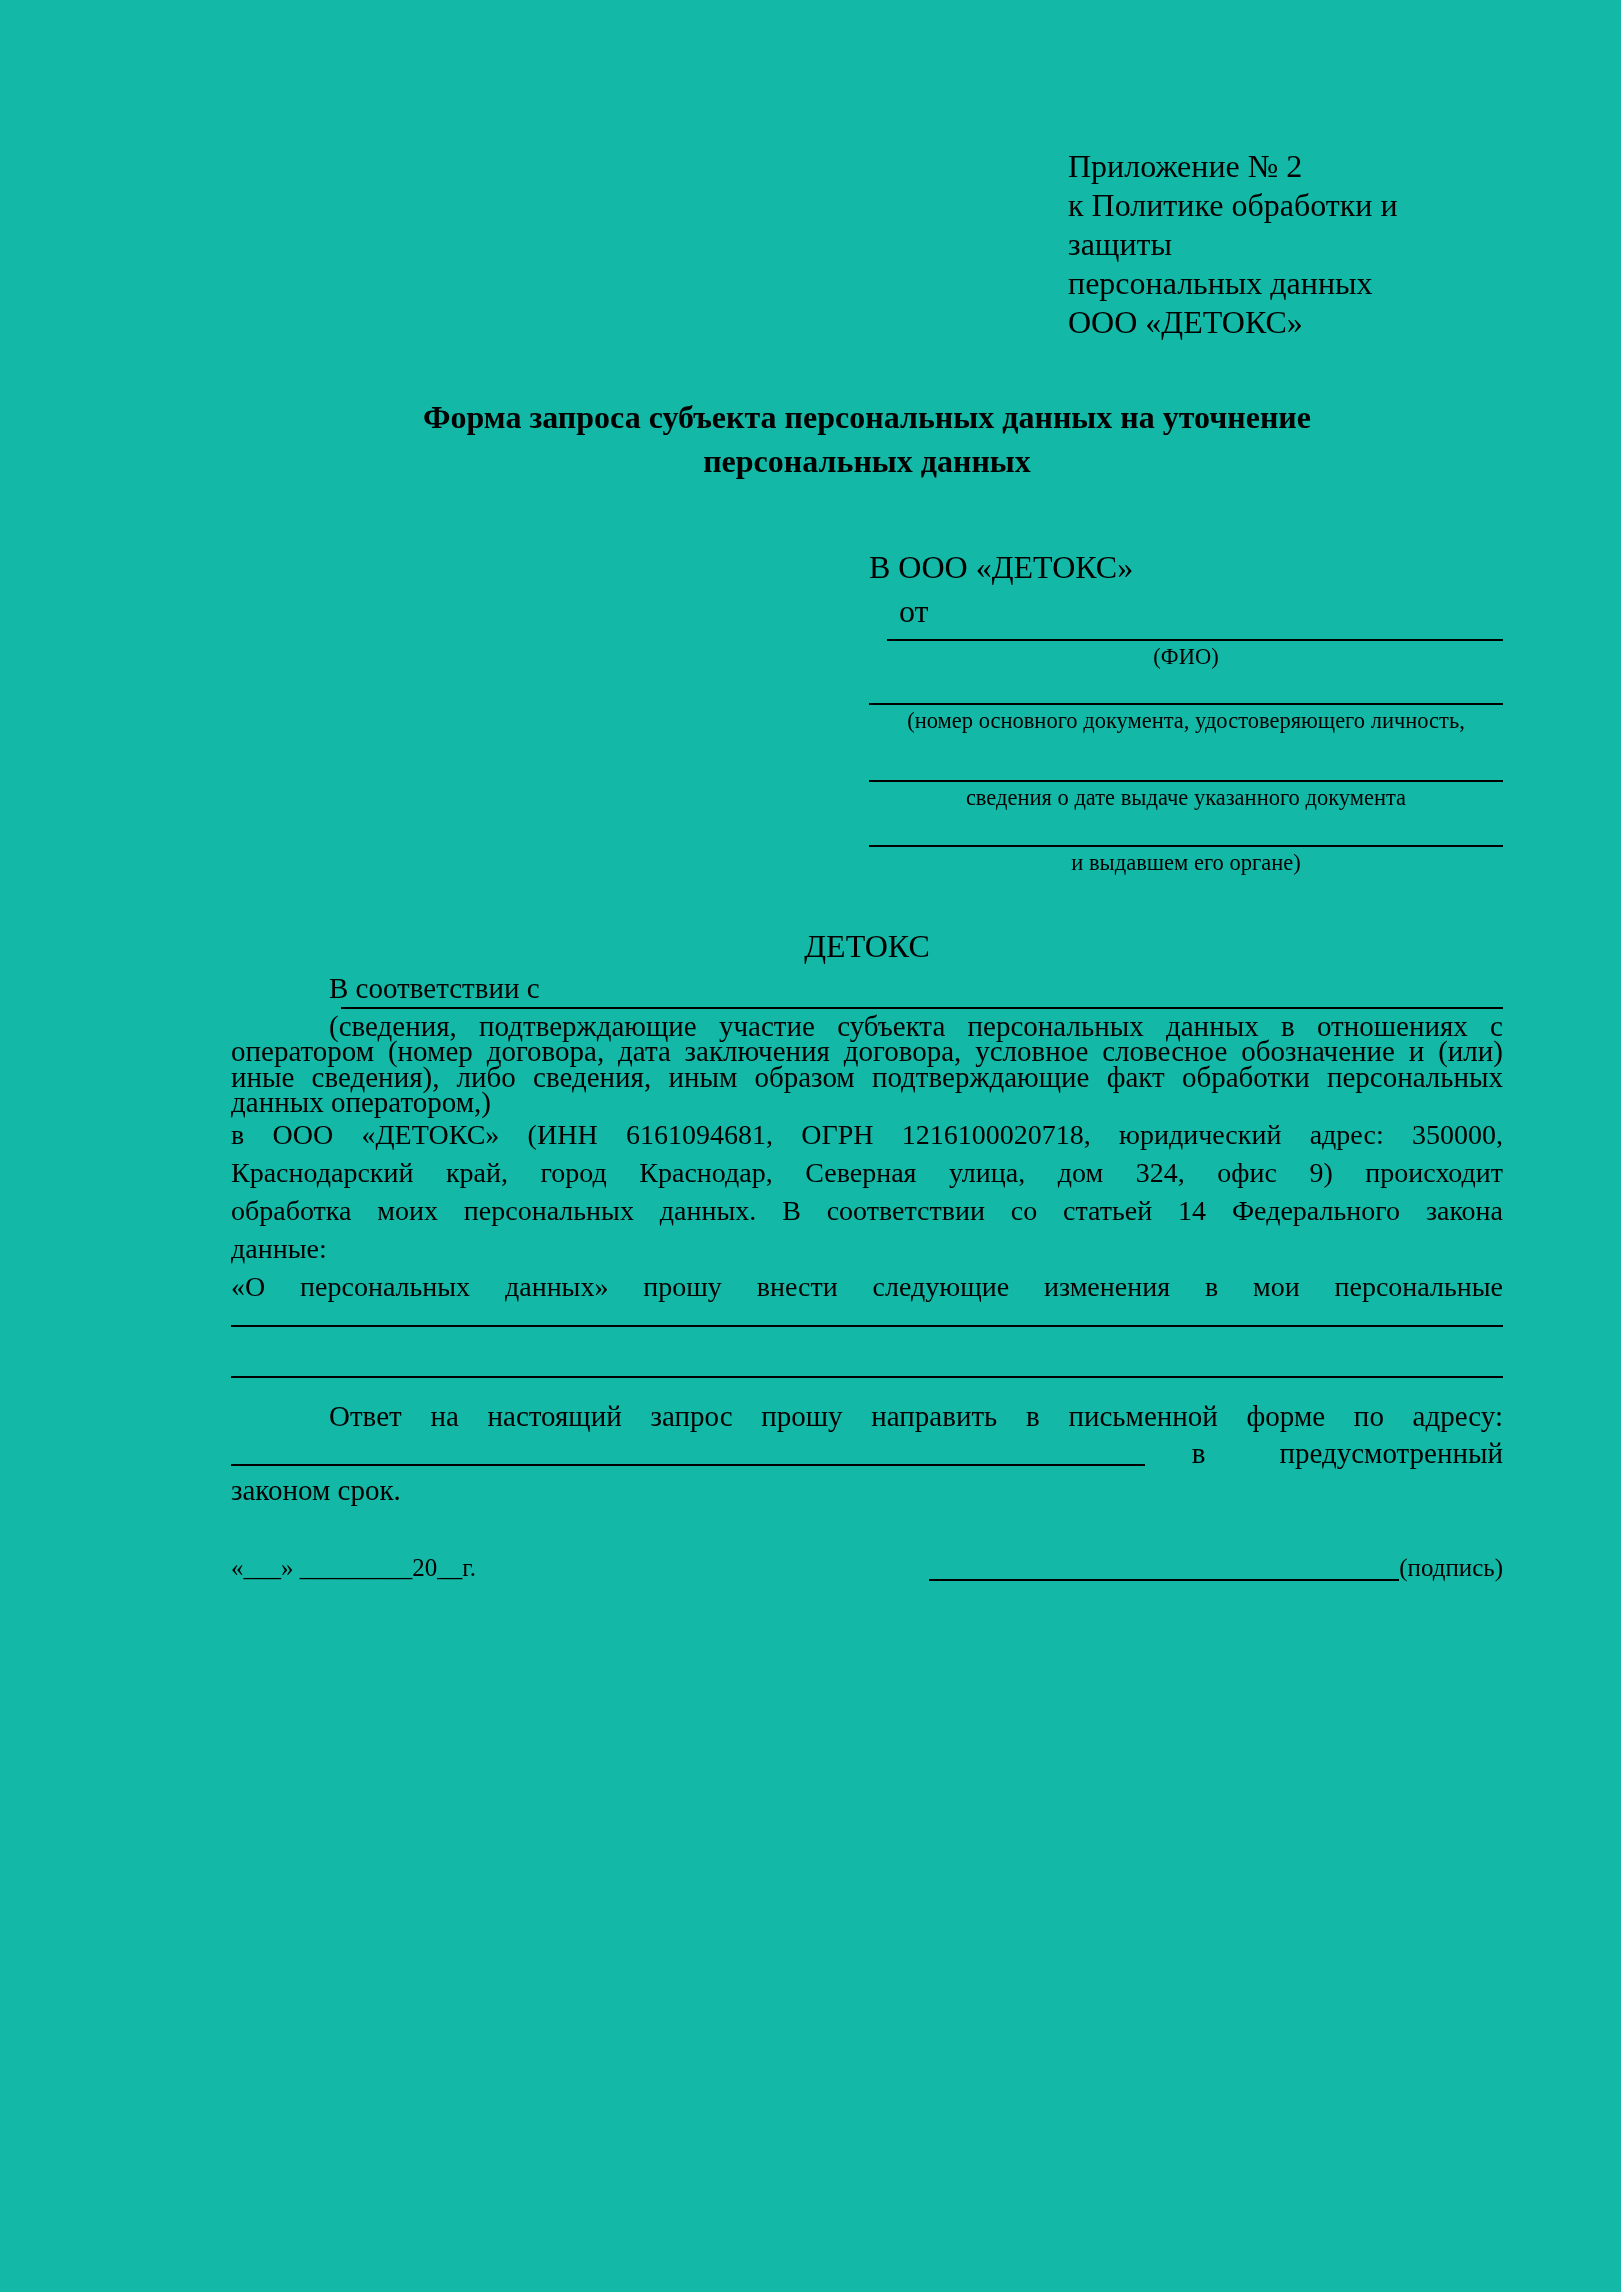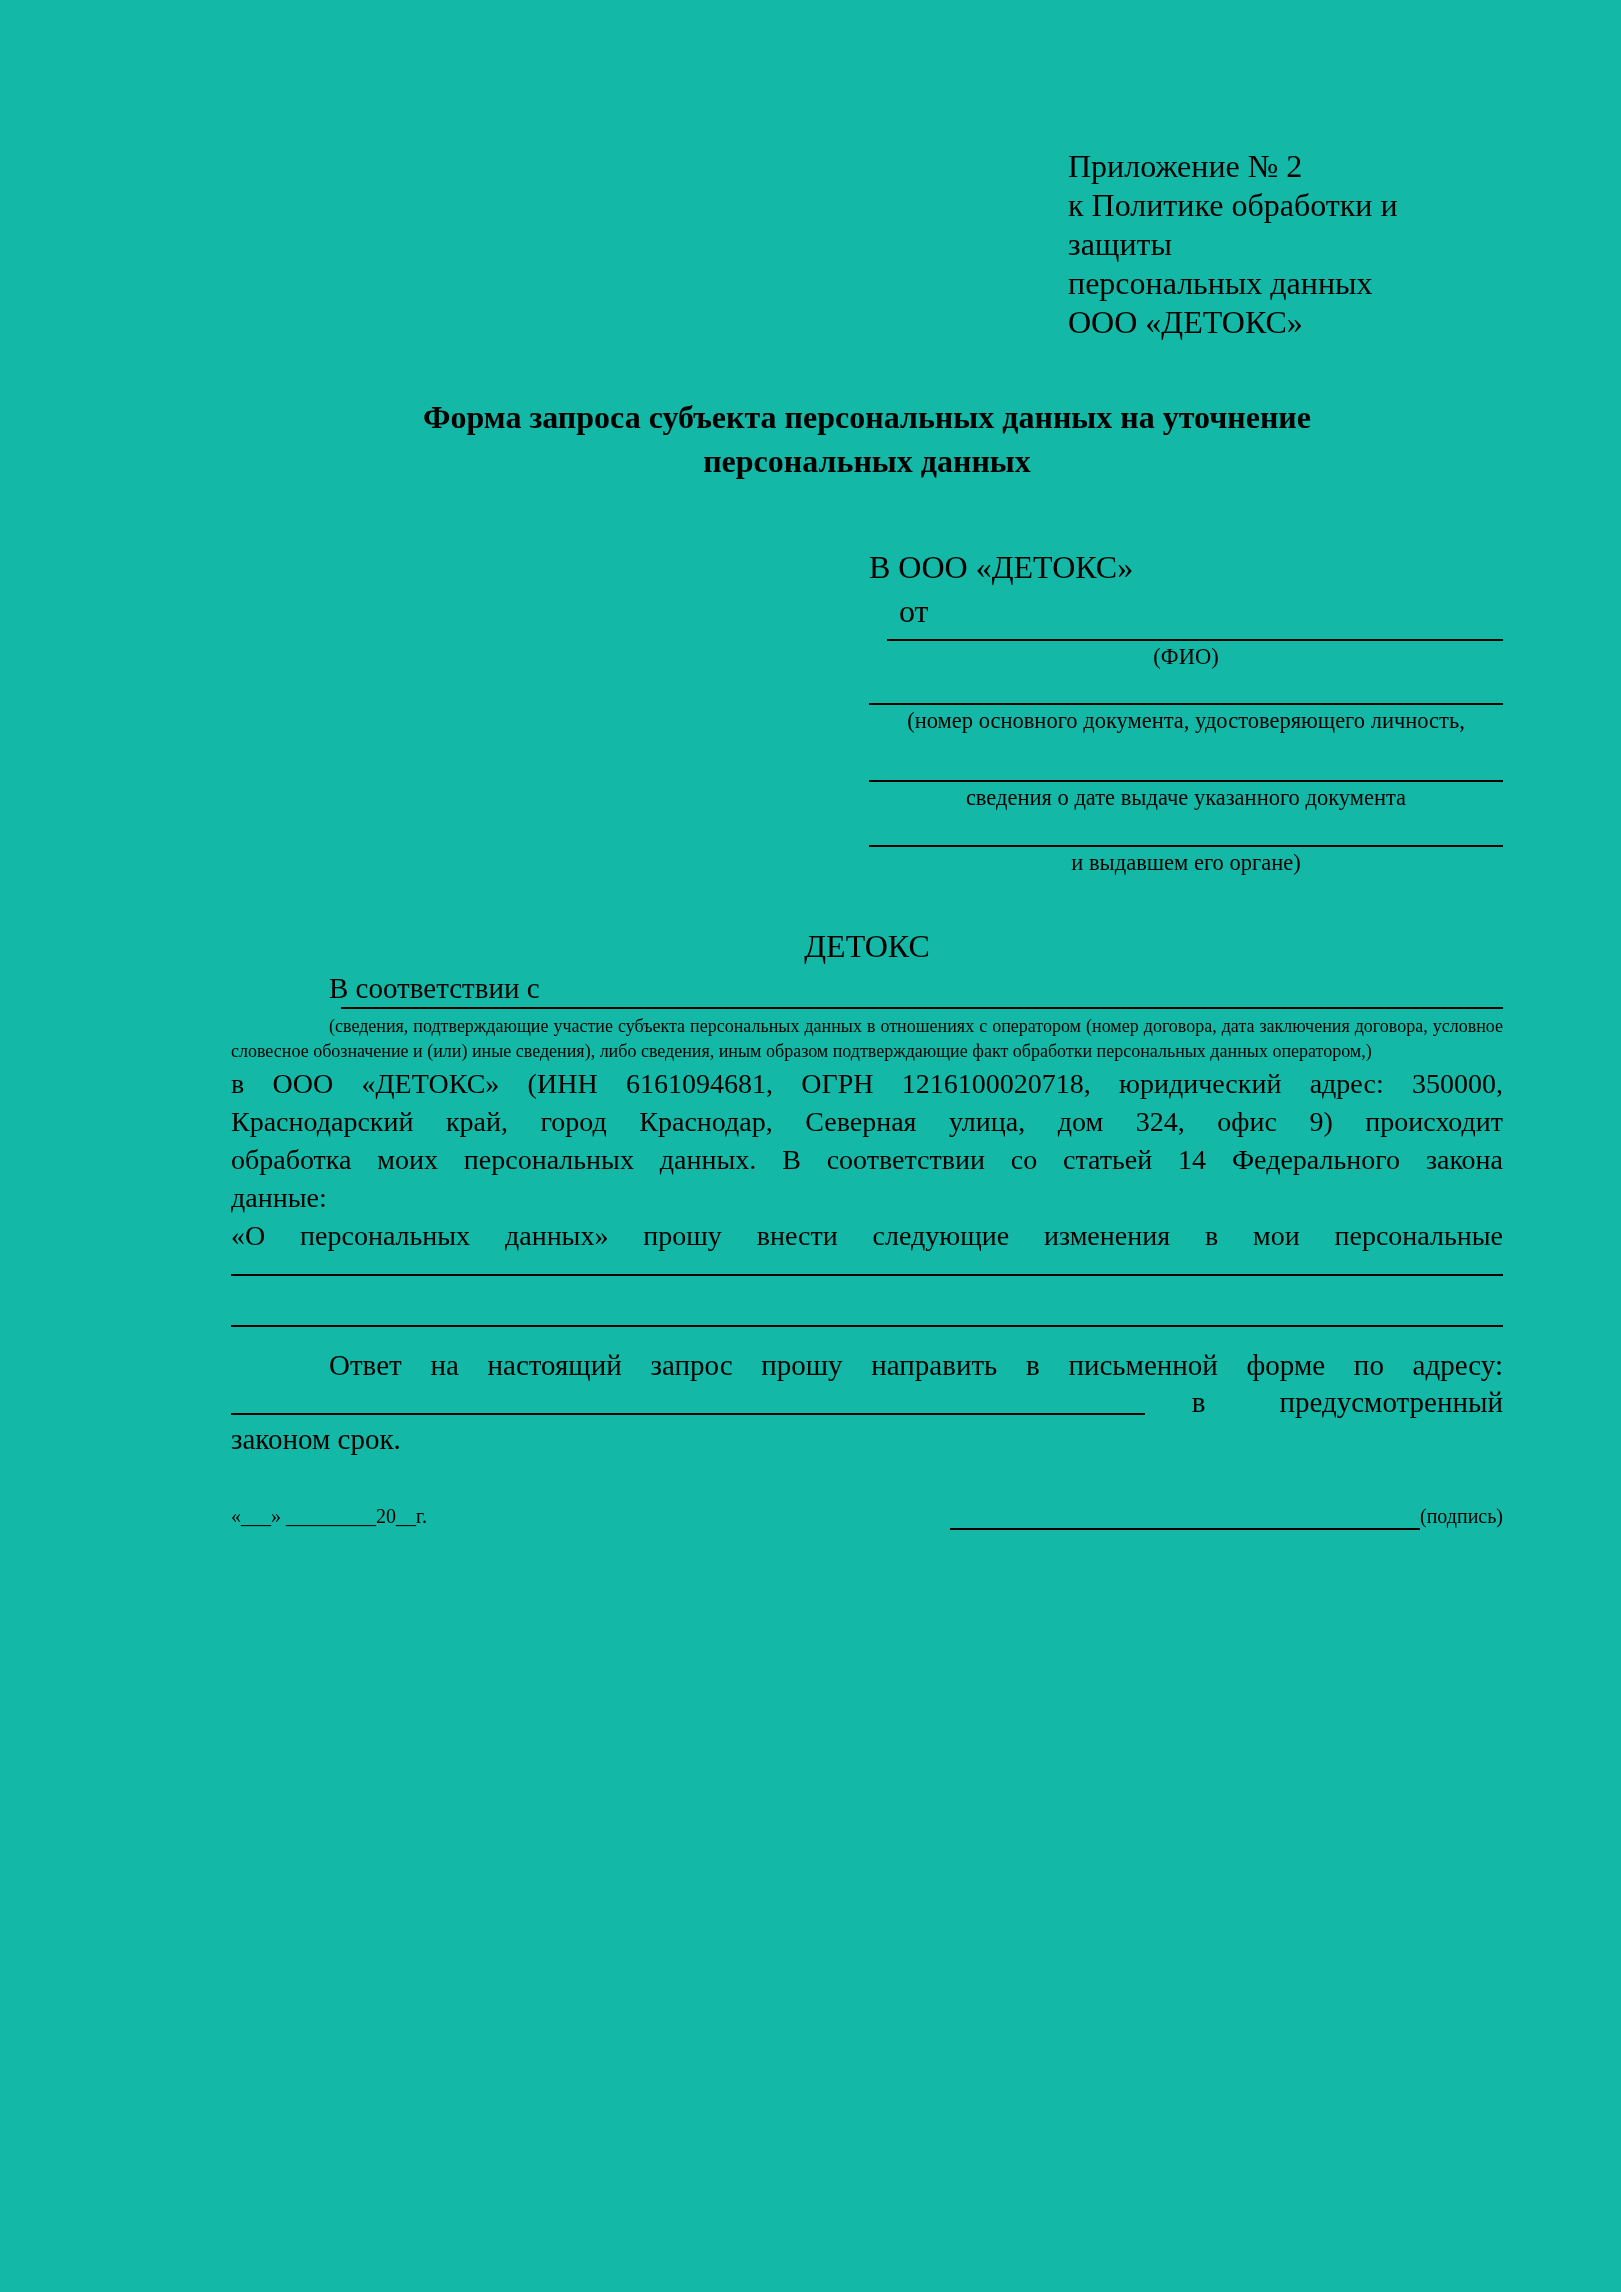--- a/index.html
+++ b/index.html
@@ -23,35 +23,35 @@
   .field-line{border-bottom:2.9px solid #000;height:3.9px;}
   .field-line.first{margin-left:17.6px;margin-top:3.9px;}
   .field-caption{font-size:22.5px;line-height:27.4px;text-align:center;margin-top:2px;}
   .gap30{margin-top:29px;}
   .gap43{margin-top:42px;}
   
   .req-heading{margin-top:51px;text-align:center;font-size:32px;line-height:39px;}
   .intro-row{margin-top:3.9px;display:flex;padding-left:98px;font-size:29px;line-height:37px;flex-direction:column;}
   .intro-row .prefix{white-space:nowrap;}
   .intro-underline{flex:1;margin-left:11.8px;margin-bottom:4.9px;border-bottom:2.9px solid #000;}
-  .intro-note{font-size:18px;line-height:25.5px;text-align:justify;text-indent:98px;}
+  .intro-note{font-size:29px;line-height:25.5px;text-align:justify;text-indent:98px;}
   .body-par{font-size:28px;line-height:38px;}
   .body-line{text-align:justify;text-align-last:justify;}
   .body-line.last{text-align:left;text-align-last:left;}
   .fill-line1{height:19.6px;border-bottom:2.9px solid #000;}
   .fill-line2{height:49px;border-bottom:2.9px solid #000;}
   
   .reply-line1{margin-top:17.6px;font-size:29px;line-height:41px;padding-left:98px;
                text-align:justify;text-align-last:justify;}
   .reply-line2{display:flex;align-items:flex-end;height:33px;font-size:29px;}
   .address-underline{flex:1;border-bottom:2.9px solid #000;margin-bottom:3.9px;margin-right:47px;}
   .reply-line2 .w2{margin-left:74px;}
   .reply-line3{font-size:29px;line-height:41px;}
   
-  .bottom-row{margin-top:37px;display:flex;align-items:flex-end;font-size:20px;line-height:39px;}
+  .bottom-row{margin-top:37px;display:flex;align-items:flex-end;font-size:25px;line-height:39px;}
   .sig-group{margin-left:auto;display:flex;align-items:flex-end;}
   .signature-underline{width:470px;border-bottom:2.9px solid #000;margin-bottom:5.9px;}
 </style>
 </head>
 <body>
 
 <div class="page">
 
   <div class="header-note">
     <div>Приложение № 2</div>

